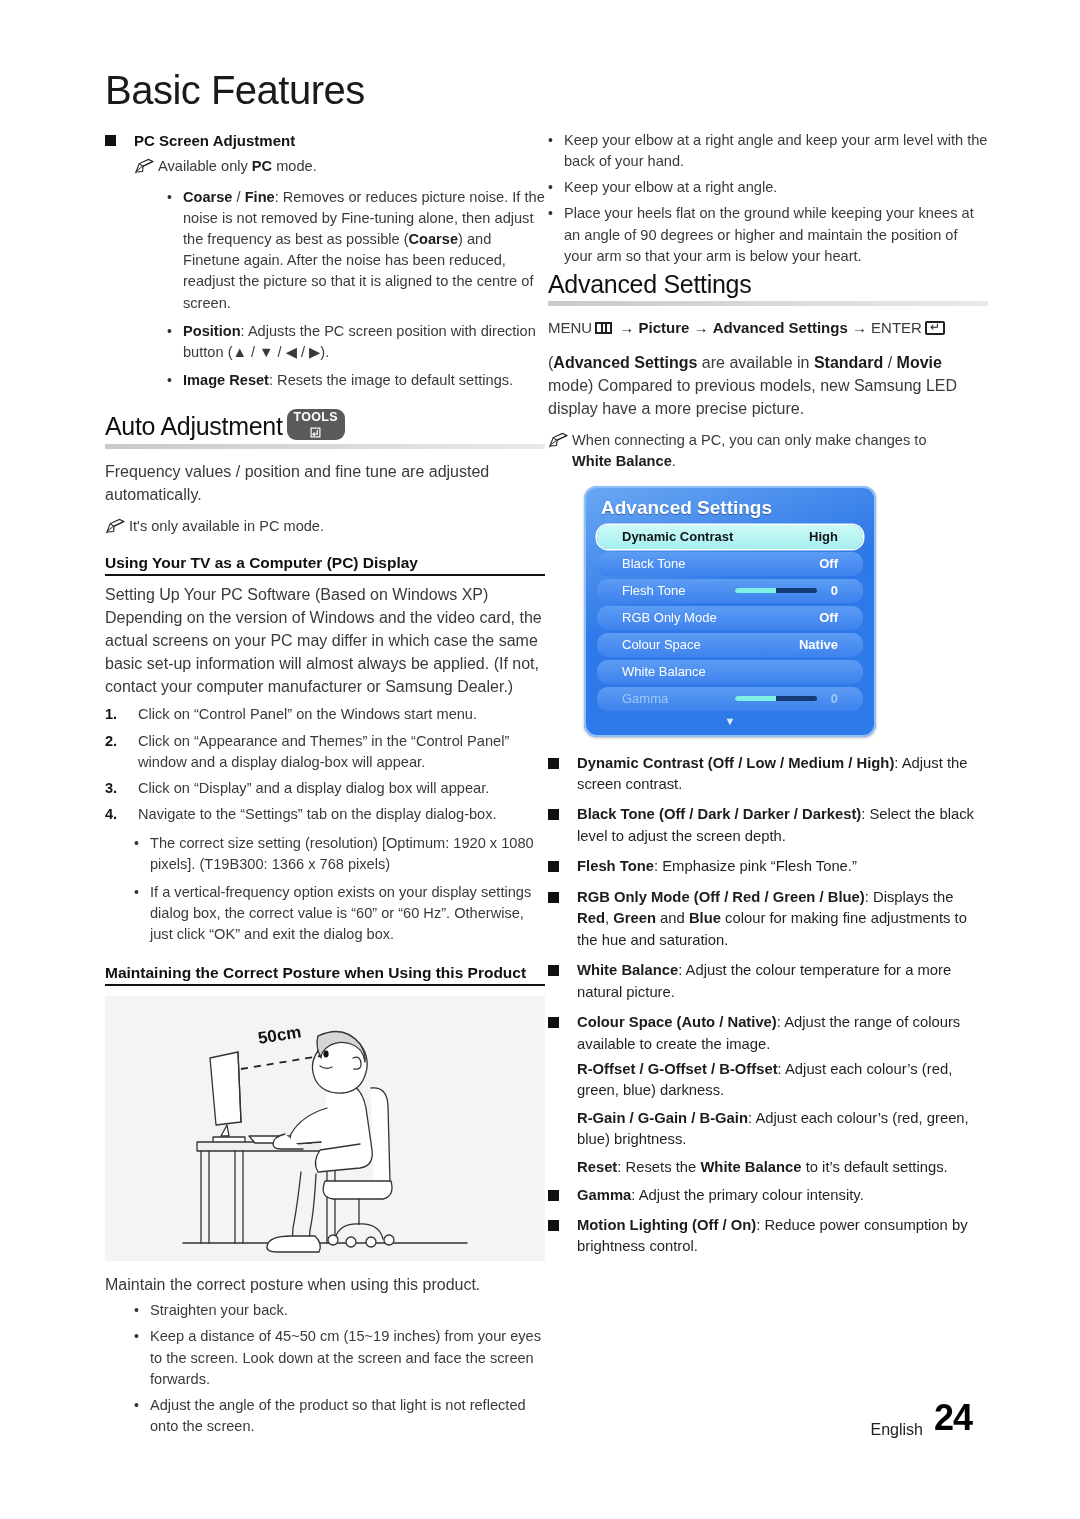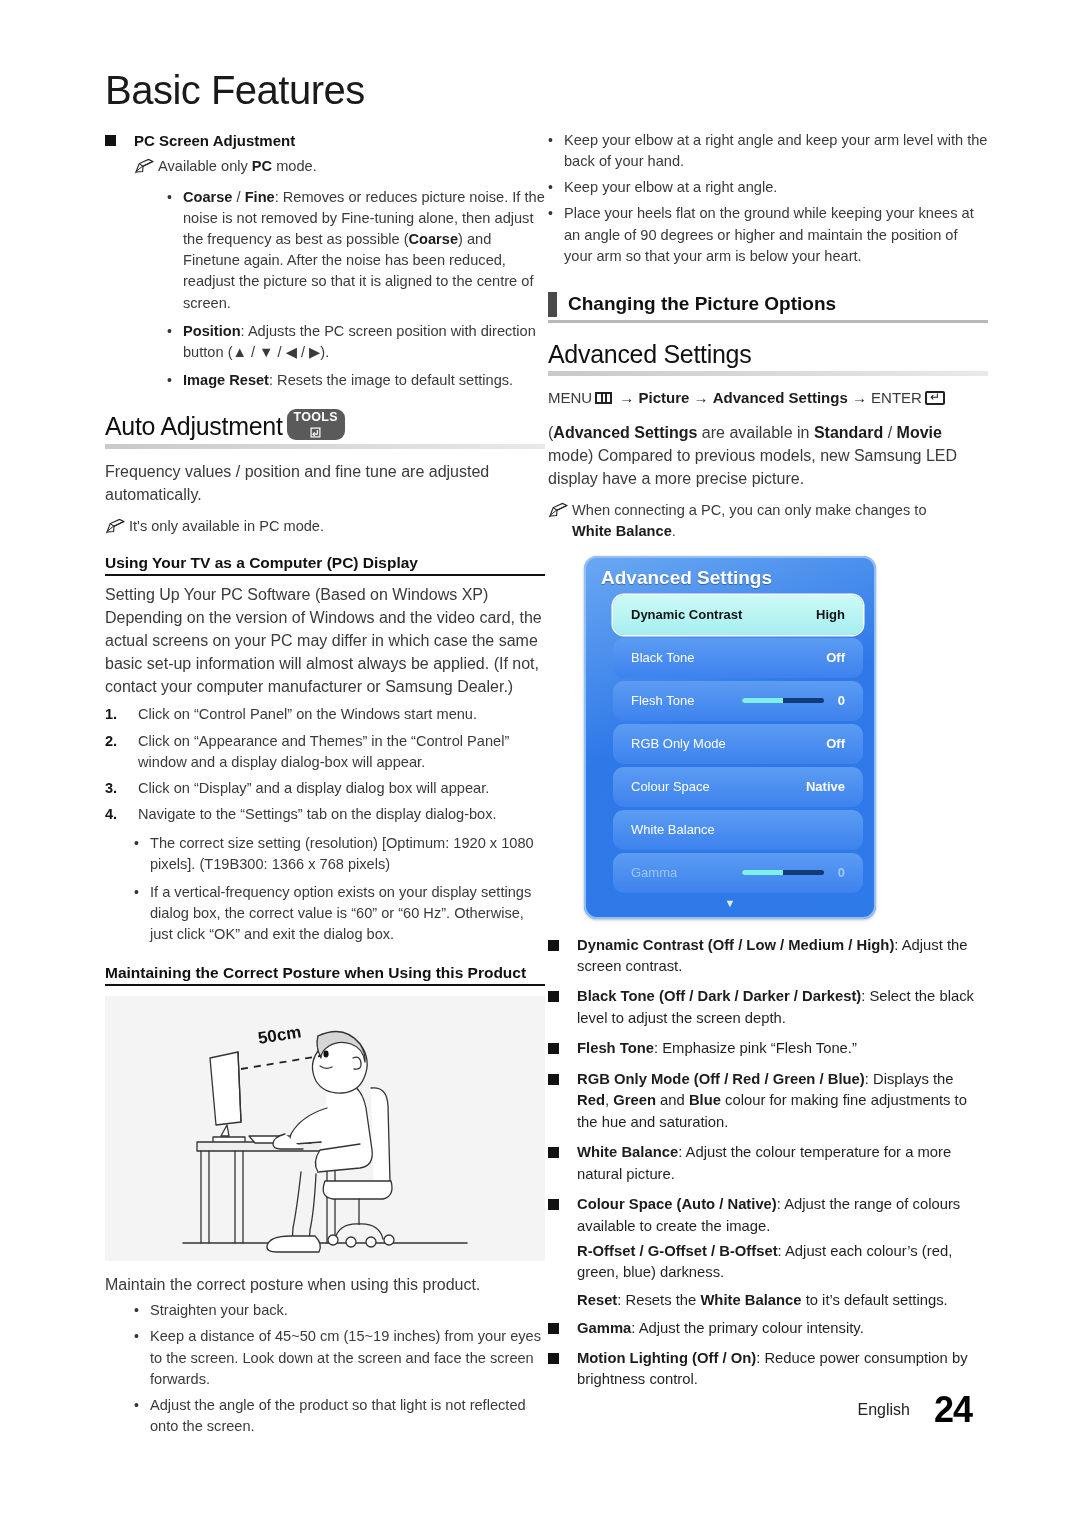--- a/index.html
+++ b/index.html
@@ -121,44 +121,44 @@
     border-radius:13px; padding:7px;
     background:linear-gradient(160deg,#6aa8f2 0%,#2e78e8 45%,#2f7ae9 100%);
     box-shadow:0 0 0 2px #8fc0f7 inset, 0 1px 3px rgba(0,0,0,.28);
     position:relative;
   }
   .osd-title{
     color:#fff; font-size:19px; font-weight:bold; padding:4px 0 6px 10px;
     text-shadow:0 1px 1px rgba(0,0,0,.35);
   }
   .osd-row{
-    height:40px; margin:0 6px 3px 22px; border-radius:11px;
-    display:flex; align-items:center; padding:0 18px;
+    height:24px; margin:0 6px 3px 6px; border-radius:11px;
+    display:flex; align-items:center; padding:0 25px;
     background:linear-gradient(to bottom,#5c9cf3,#3d82ee);
     color:#ffffff; font-size:13px; position:relative;
   }
   .osd-row.sel{
     background:linear-gradient(to bottom,#cdfaf6,#a6eef0);
     color:#111418; font-weight:bold;
     box-shadow:0 0 0 1.5px #ffffff;
   }
   .osd-row.dim{ color:#9dc6f6; }
   .osd-row .nm{ flex:1 1 auto; }
   .osd-row .vl{ flex:0 0 auto; font-weight:bold; }
   .osd-row.sel .vl{ font-weight:bold; }
   .slider{ width:82px; height:5px; border-radius:3px; background:#143a78;
            margin-right:14px; overflow:hidden; display:flex;}
   .slider i{ display:block; height:100%; background:#7ff0e4; }
   .osd-arrow{ text-align:center; color:#d9ecff; font-size:11px; line-height:11px;
               padding:2px 0 3px 0; }
 
   
   .footer{
-    position:absolute; right:108px; bottom:88px;
-    display:flex; align-items:center; gap:24px;
+    position:absolute; right:108px; bottom:80px;
+    display:flex; align-items:flex-end; gap:11px;
   }
   .footer .lang{ font-size:16px; color:#222; }
   .footer .pg{ font-size:36px; font-weight:bold; color:#000; letter-spacing:-1px;}
 </style>
 </head>
 <body>
 
 <div class="page">
 
   <div class="chapter-title">Basic Features</div>
@@ -371,27 +371,20 @@
       <div class="bul-row" style="margin-top:5px;">
         <div class="bul">•</div>
         <div class="bul-text">Keep your elbow at a right angle.</div>
       </div>
       <div class="bul-row" style="margin-top:5px;">
         <div class="bul">•</div>
         <div class="bul-text">Place your heels flat on the ground while keeping your knees at an angle of 90 degrees or higher and maintain the position of your arm so that your arm is below your heart.</div>
       </div>
     </div>
 
-    <div style="margin-top:25px;">
-      <div class="h-section">
-        <div class="bar"></div>
-        <div class="lbl">Changing the Picture Options</div>
-      </div>
-      <div class="h-section-rule"></div>
-    </div>
 
     <div class="h-big">
       <span>Advanced Settings</span>
     </div>
     <div class="h-big-rule"></div>
 
     <p class="txt" style="font-size:15px;">
       <span>MENU</span><span class="key-menu"></span>
       <b>→</b>
       <b>Picture</b>
@@ -516,20 +509,26 @@
         </div>
       </div>
 
       <div class="sq-row" style="">
         <div class="sq" style="background:transparent;"></div>
         <div class="sq-text">
           <b>R-Offset / G-Offset / B-Offset</b><span>: Adjust each colour’s (red, green, blue) darkness.</span>
         </div>
       </div>
 
+      <div class="sq-row" style="margin-top:6px;">
+        <div class="sq" style="background:transparent;"></div>
+        <div class="sq-text">
+          <b>R-Gain / G-Gain / B-Gain</b><span>: Adjust each colour’s (red, green, blue) brightness.</span>
+        </div>
+      </div>
 
       <div class="sq-row" style="margin-top:6px;">
         <div class="sq" style="background:transparent;"></div>
         <div class="sq-text">
           <b>Reset</b>: Resets the <b>White Balance</b> to it’s default settings.
         </div>
       </div>
 
       <div class="sq-row" style="margin-top:7px;">
         <div class="sq"></div>

